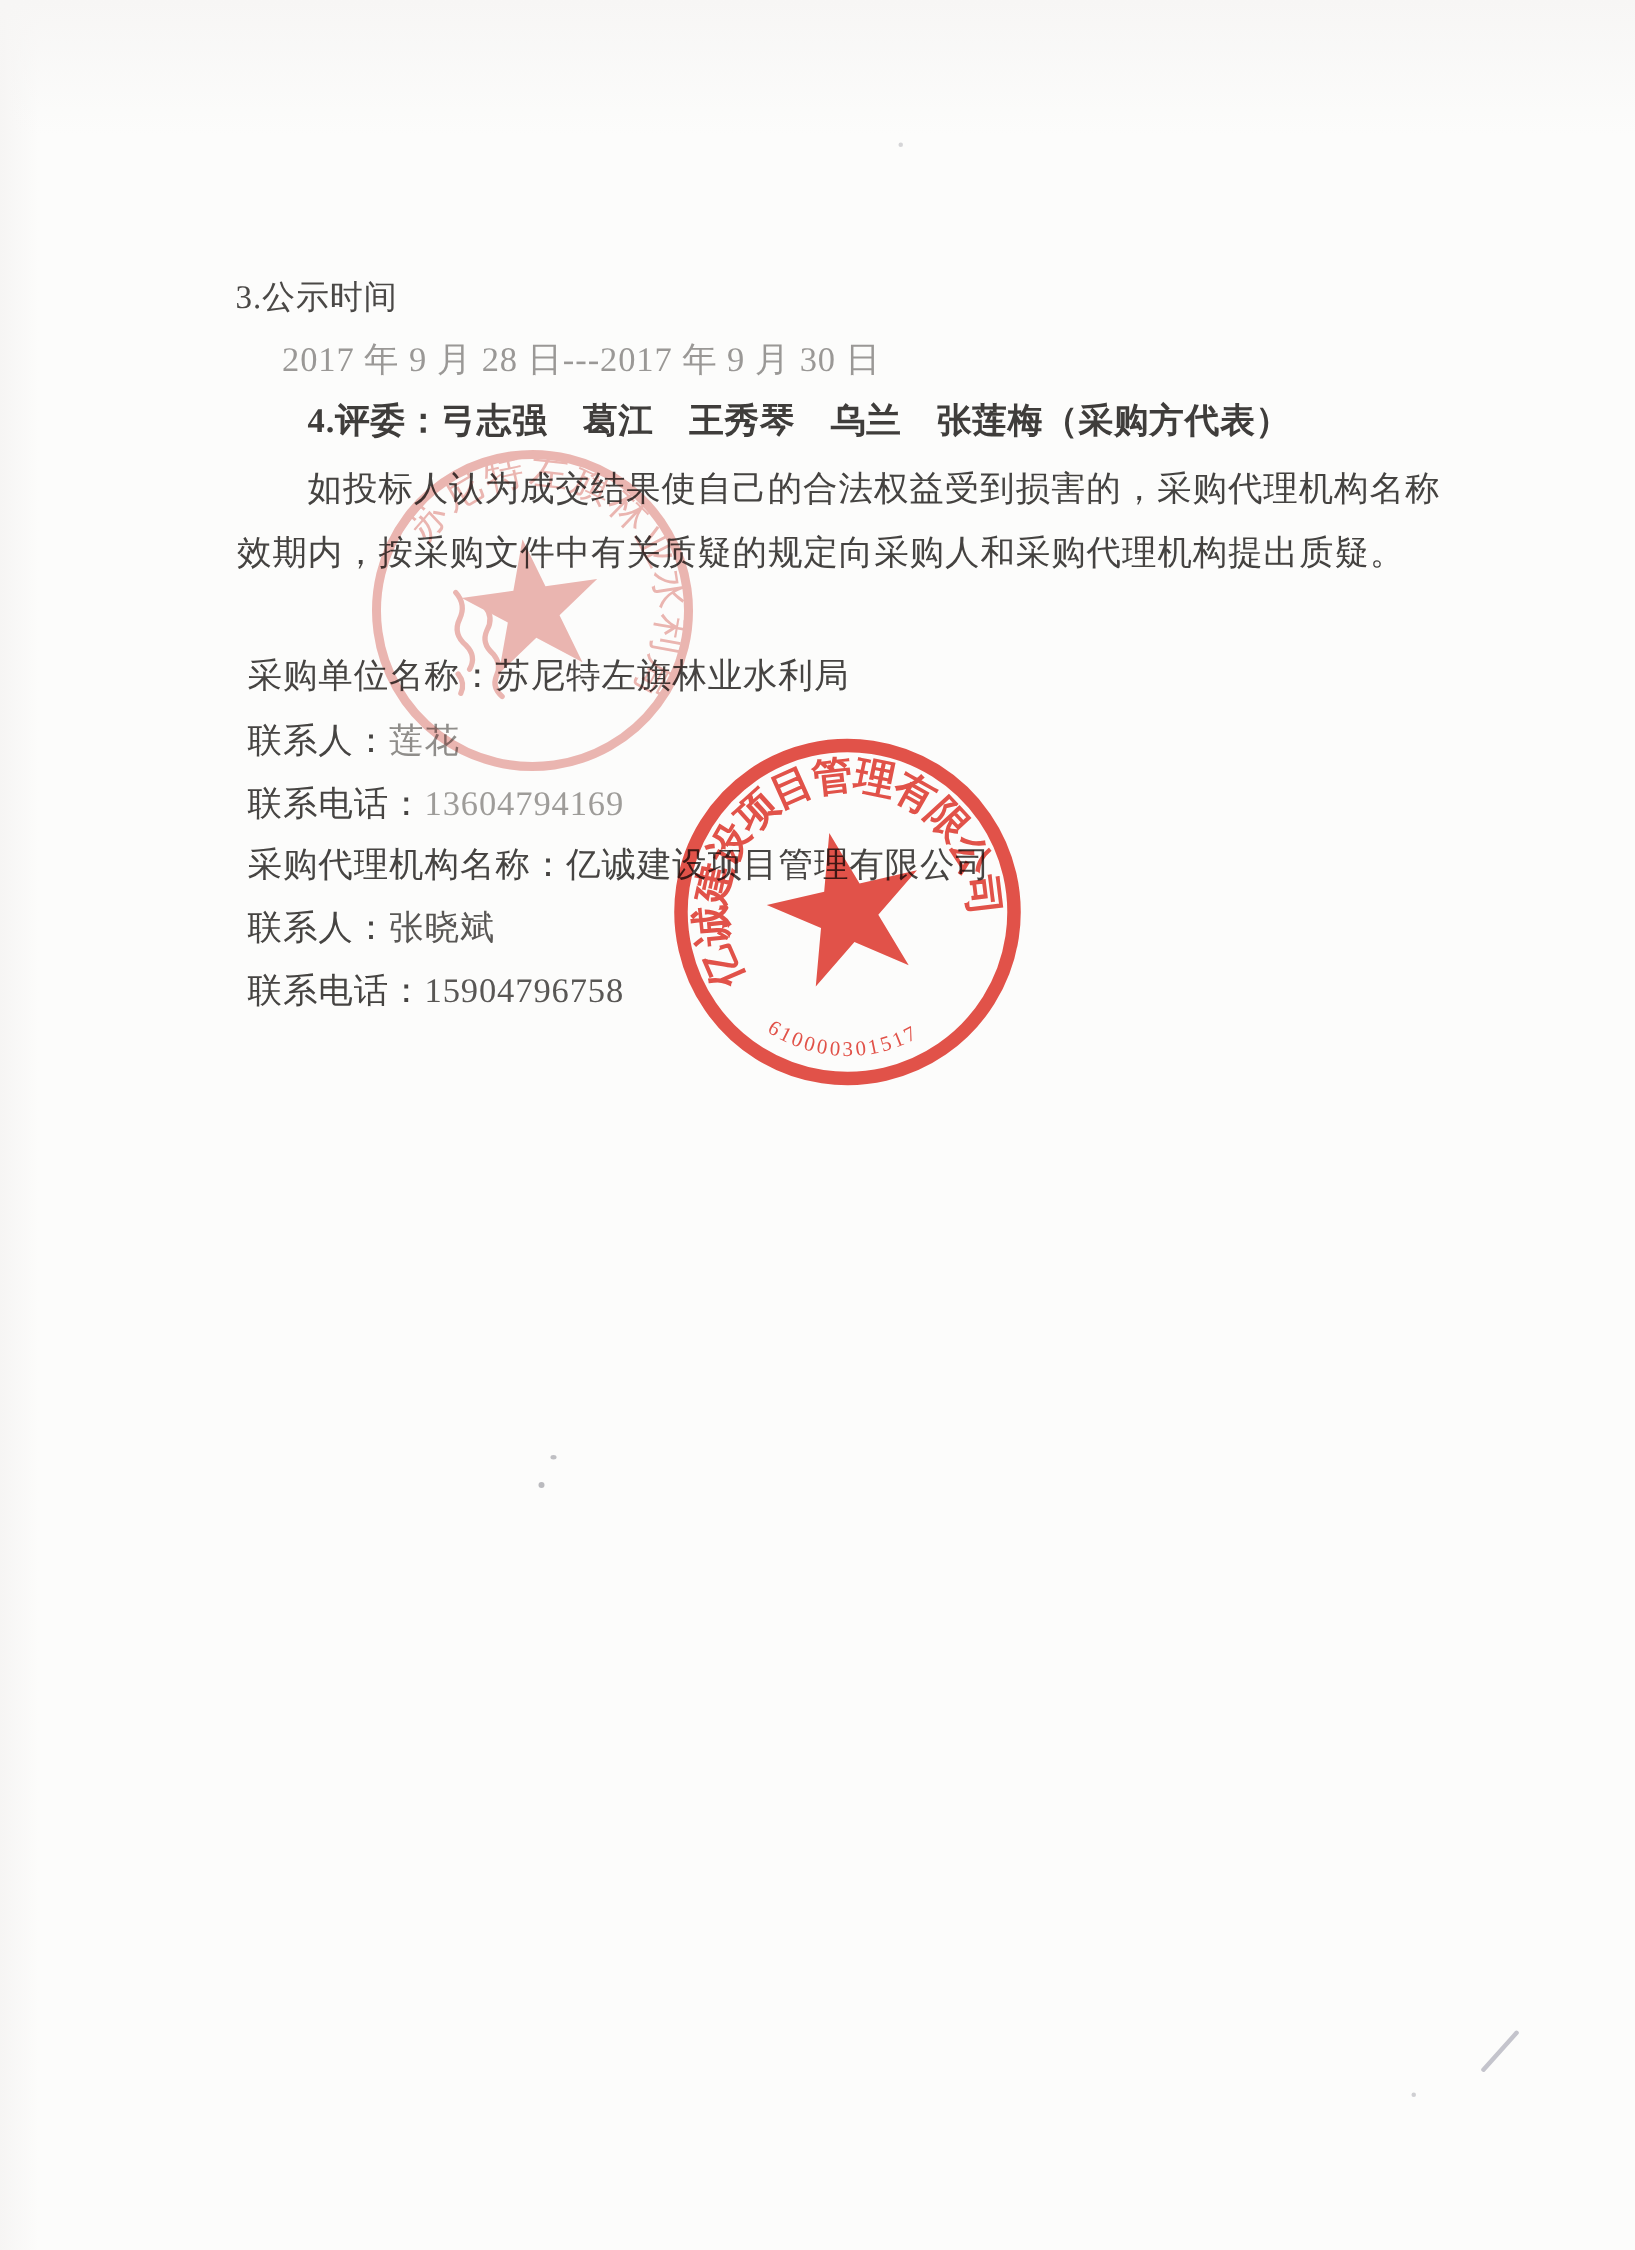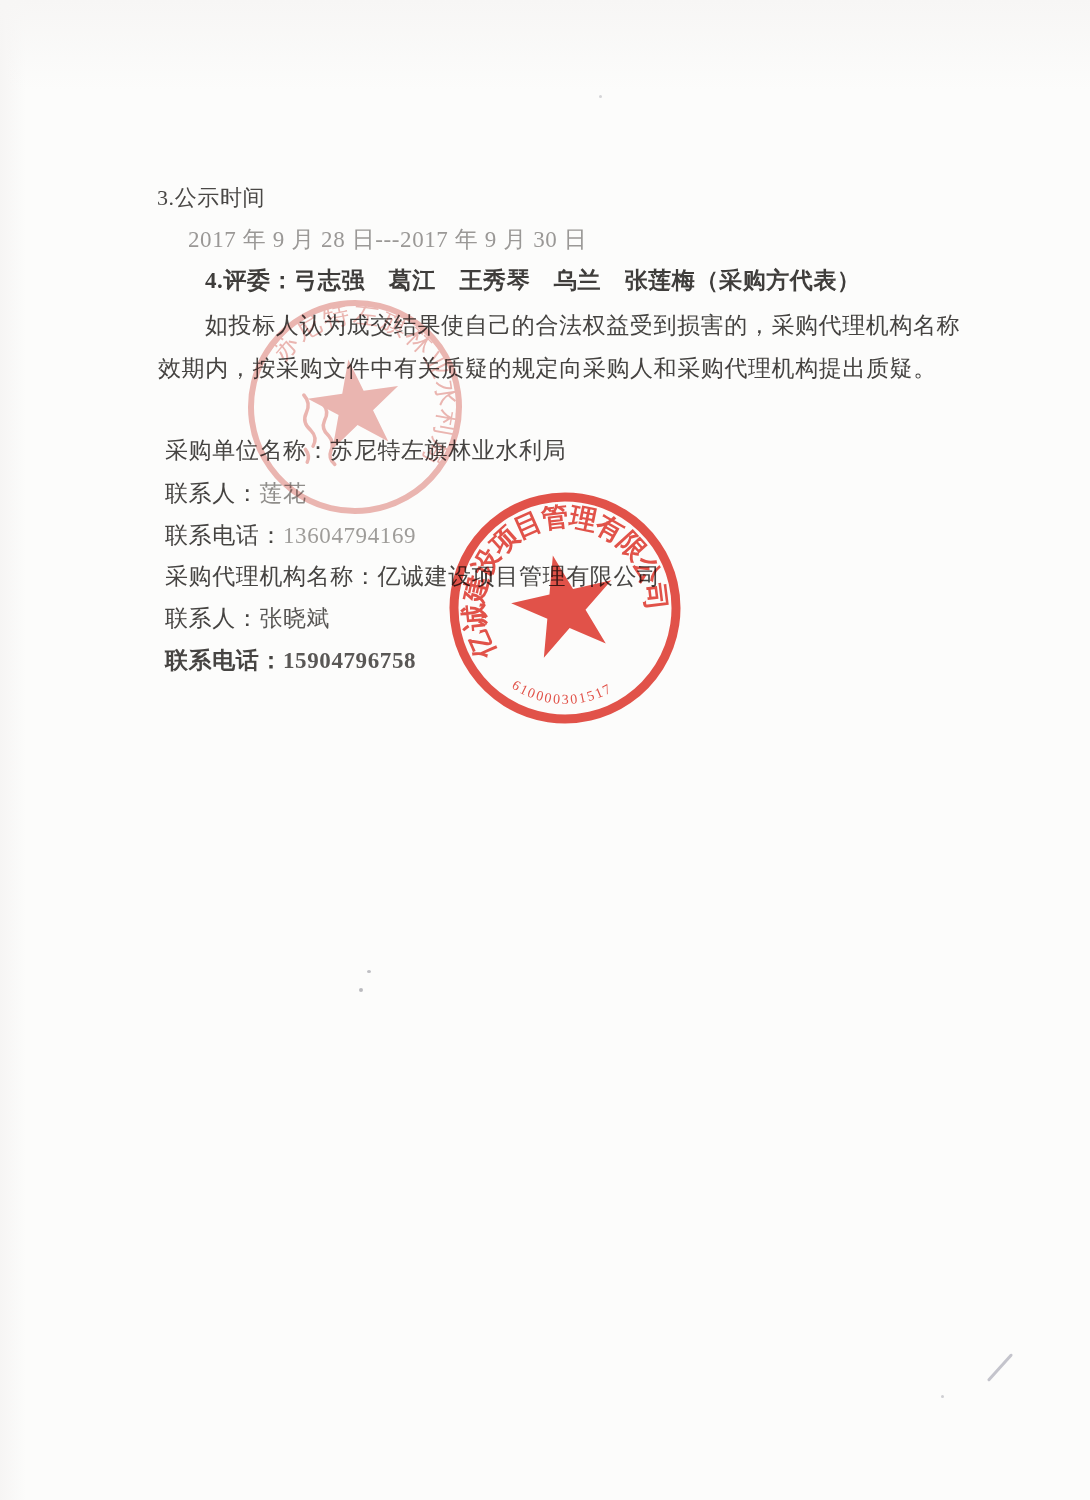--- a/index.html
+++ b/index.html
@@ -63,21 +63,21 @@
   <div class="tline" style="left:158px;top:355px;">效期内，按采购文件中有关质疑的规定向采购人和采购代理机构提出质疑。</div>
 
   <div class="tline" style="left:165px;top:480px;"><span class="row-label">联系人：</span><span class="val-mid">莲花</span></div>
 
   <div class="tline" style="left:165px;top:522px;"><span class="row-label">联系电话：</span><span class="val-light">13604794169</span></div>
 
   <div class="tline" style="left:165px;top:563px;"><span class="row-label">采购代理机构名称：</span><span class="row-label">亿诚建设项目管理有限公司</span></div>
 
   <div class="tline" style="left:165px;top:605px;"><span class="row-label">联系人：</span><span class="val-dark">张晓斌</span></div>
 
-  <div class="tline" style="left:165px;top:647px;font-weight:bold;"><span class="row-label">联系电话：</span><span class="val-dark">15904796758</span></div>
+  <div class="tline" style="left:165px;top:647px;"><span class="row-label">联系电话：</span><span class="val-dark">15904796758</span></div>
 
   <div class="stamp" style="left:240px;top:292px;width:230px;height:230px;opacity:.5;">
     <svg width="230" height="230" viewBox="0 0 230 230">
       <g transform="rotate(-8 115 115)">
         <circle cx="115" cy="115" r="104" fill="none" stroke="#db7068" stroke-width="6"></circle>
         <path d="M115,67 L125.8,100.2 L160.6,100.2 L132.4,120.7 L143.2,153.8 L115,133.3 L86.8,153.8 L97.6,120.7 L69.4,100.2 L104.2,100.2 Z" fill="#db7068"></path>
         <defs>
           <path id="pseal-arc" d="M 50.7 61 A 84 84 0 1 1 169 179.3" fill="none"></path>
         </defs>
         <text font-size="26" fill="#db7068">

